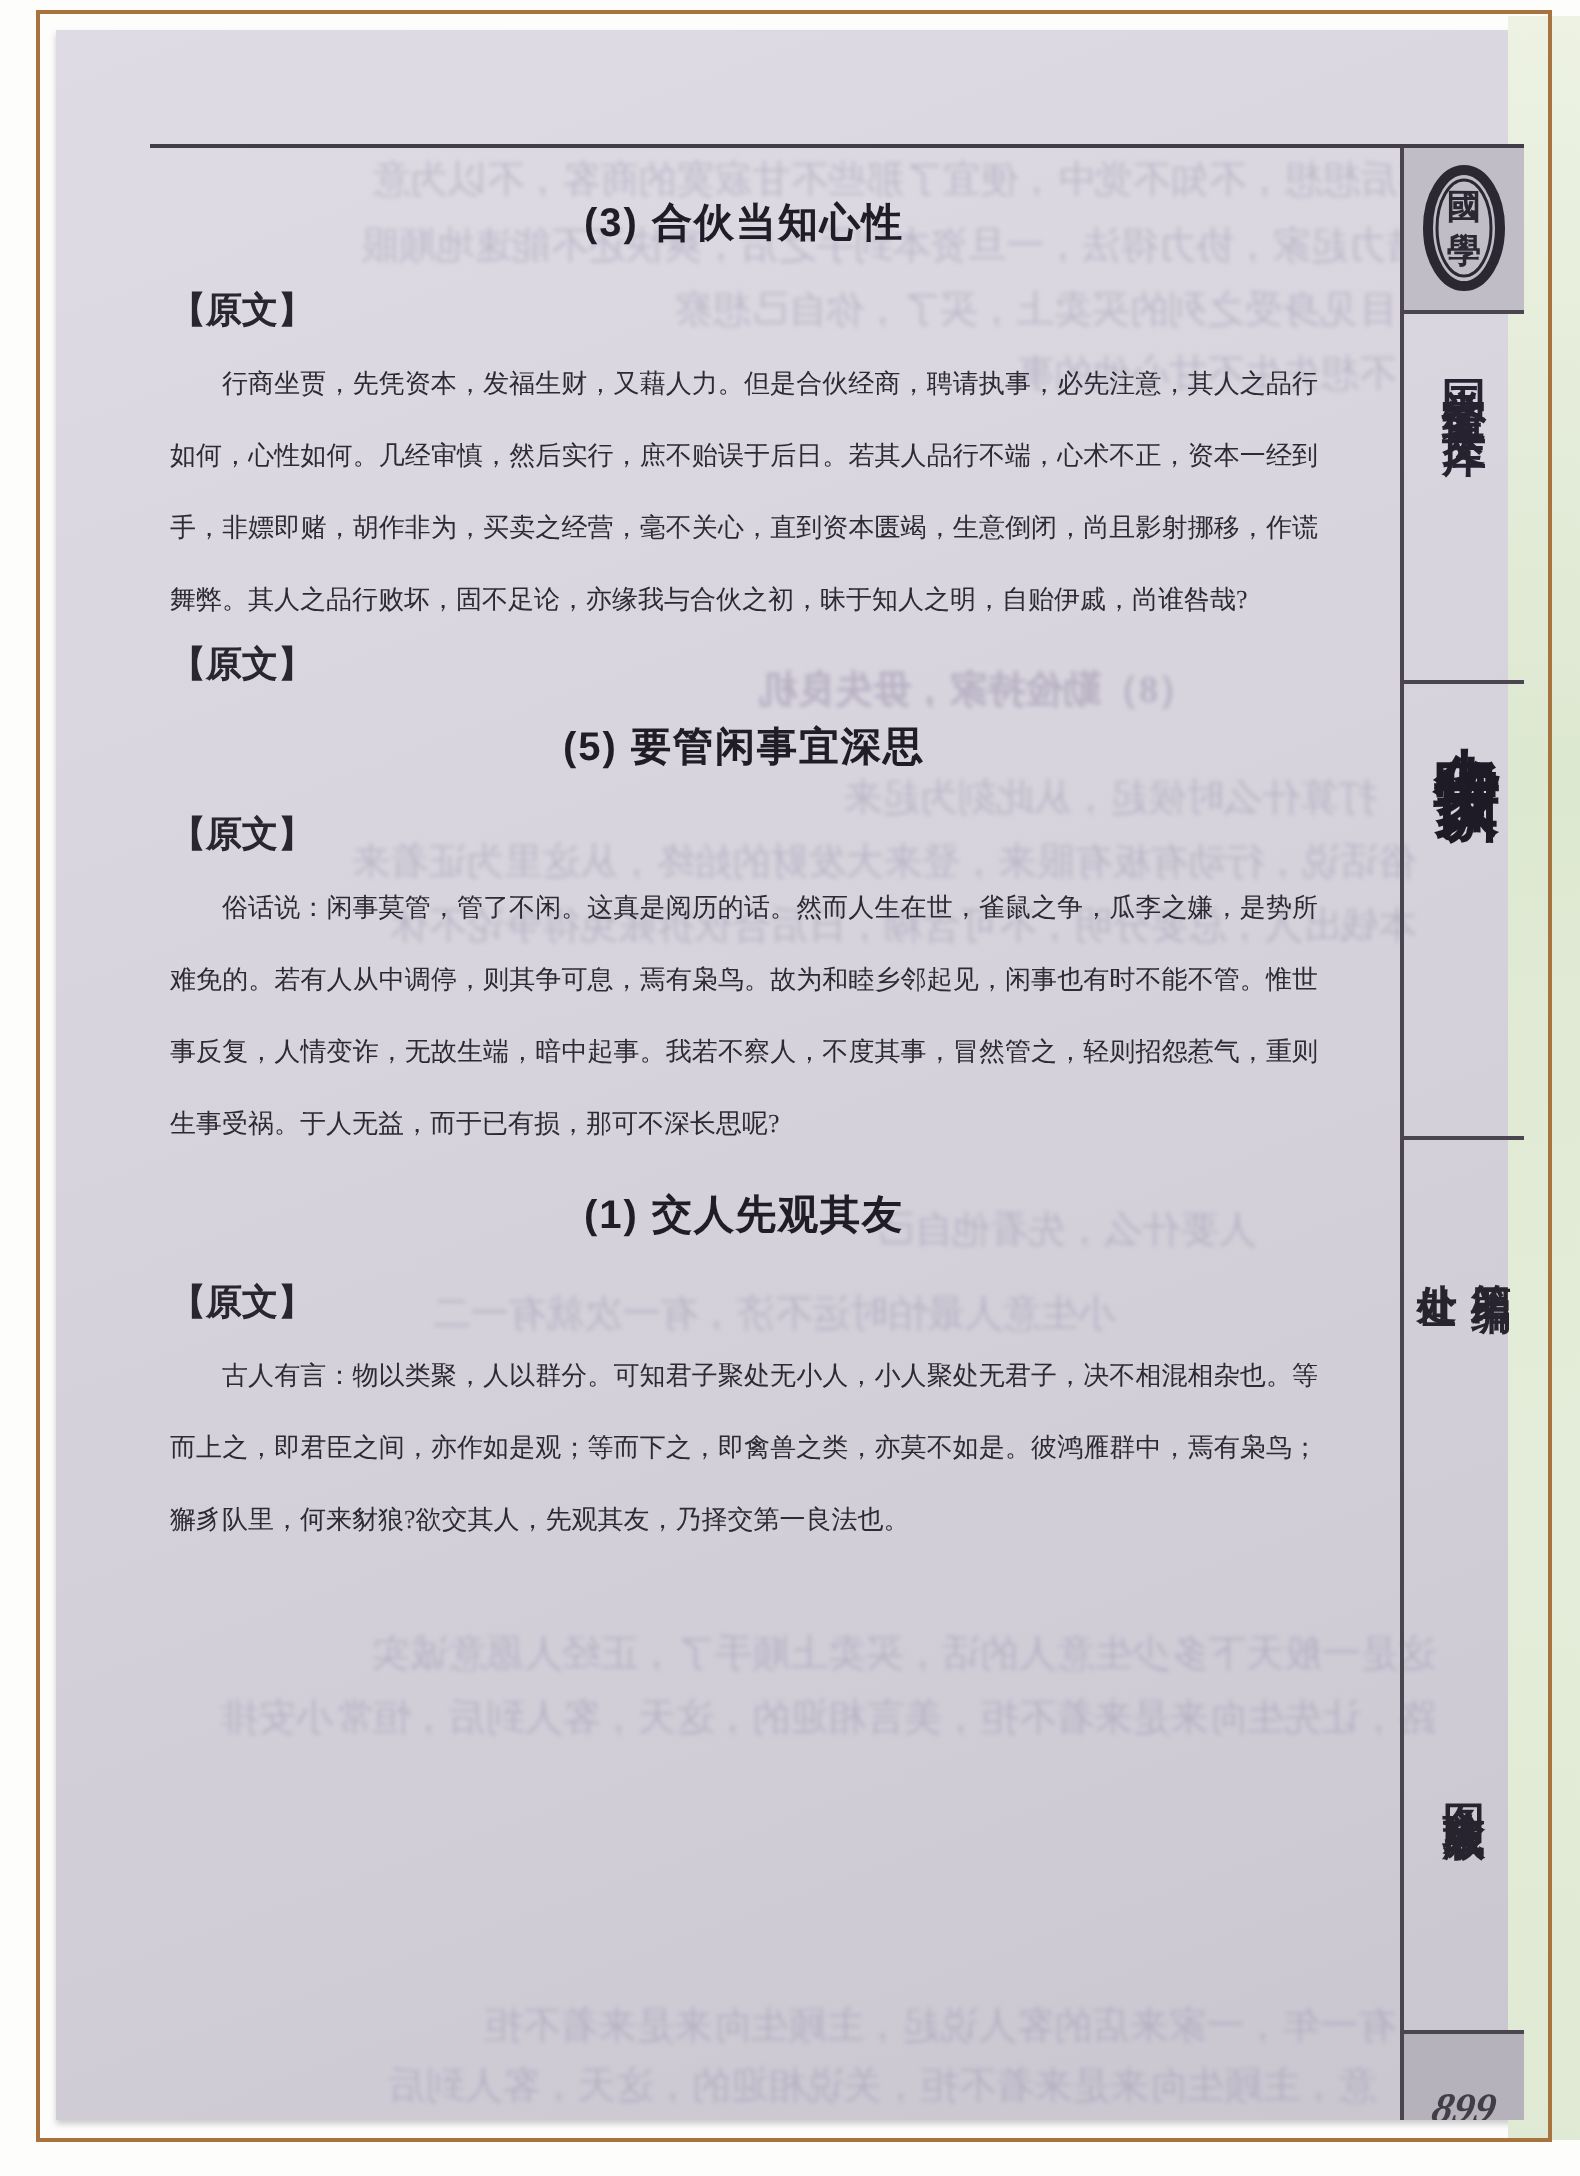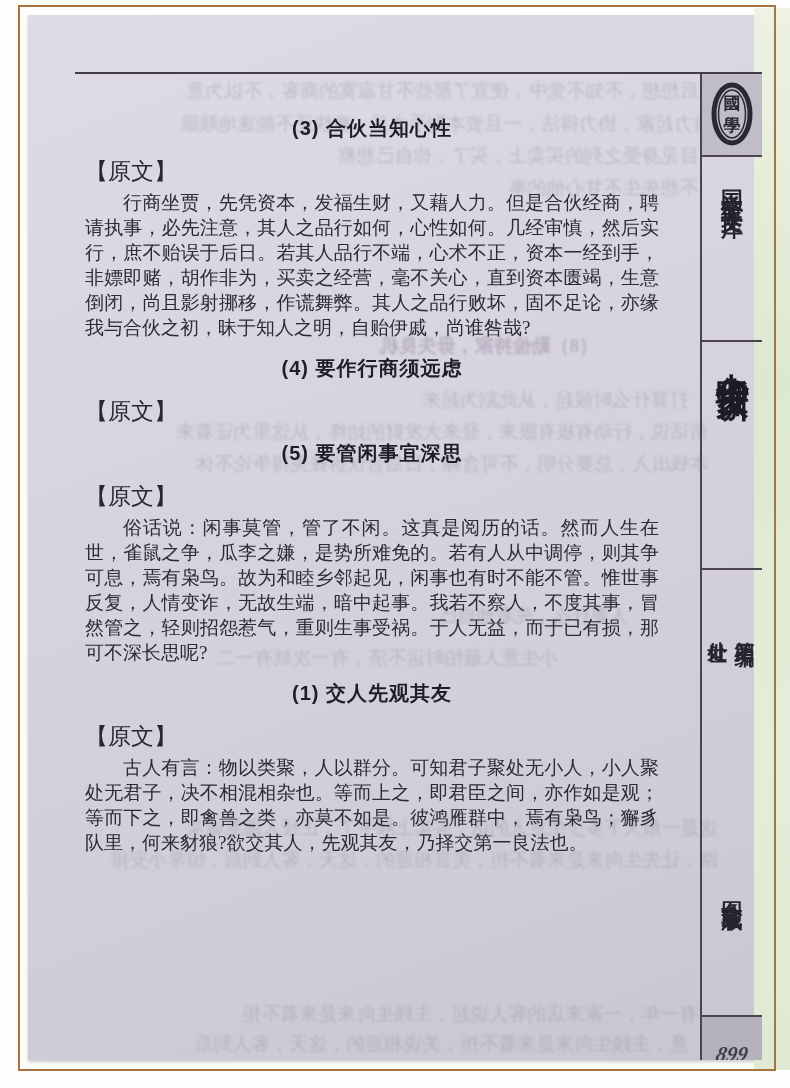--- a/index.html
+++ b/index.html
@@ -28,27 +28,27 @@
     position:absolute;left:47px;top:57px;width:687px;height:2px;
     background:#423d49;z-index:6;
   }
   
   .main{position:absolute;left:57px;top:59px;width:574px;z-index:5;}
   .sec-heading{
     font-size:20px;line-height:28px;font-weight:bold;text-align:center;
     color:#211d28;margin:14px 0 15px;letter-spacing:1px;
     font-family:"Liberation Sans","DejaVu Sans",sans-serif;
   }
-  .sec-heading.first{margin-top:40px;}
+  .sec-heading.first{margin-top:24px;}
   .src-label{
-    font-size:23px;line-height:28px;font-weight:normal;color:#2a2631;
+    font-size:18px;line-height:28px;font-weight:bold;color:#2a2631;
     margin:0 0 5px;font-family:"Liberation Sans","DejaVu Sans",sans-serif;
   }
   .sec-body{
-    font-size:19px;line-height:25px;color:#2e2a35;
+    font-size:13px;line-height:36px;color:#2e2a35;
     text-align:justify;text-indent:2em;margin:0;
   }
   
   .sidebar{
     position:absolute;left:672px;top:58px;width:62px;height:987px;
     border-left:2px solid #4a4550;box-sizing:border-box;z-index:5;
   }
   .seal-box{
     position:absolute;top:0;left:0;right:0;height:84px;background:#c0bdc7;
     border-bottom:2px solid #4a4550;box-sizing:border-box;
@@ -140,21 +140,20 @@
 
   <div class="main">
 
     <div>
       <h2 class="sec-heading first">(3) 合伙当知心性</h2>
       <div class="src-label">【原文】</div>
       <p class="sec-body">行商坐贾，先凭资本，发福生财，又藉人力。但是合伙经商，聘请执事，必先注意，其人之品行如何，心性如何。几经审慎，然后实行，庶不贻误于后日。若其人品行不端，心术不正，资本一经到手，非嫖即赌，胡作非为，买卖之经营，毫不关心，直到资本匮竭，生意倒闭，尚且影射挪移，作谎舞弊。其人之品行败坏，固不足论，亦缘我与合伙之初，昧于知人之明，自贻伊戚，尚谁咎哉?</p>
     </div>
 
     <div>
-      <h2 class="sec-heading">(4) 要作行商须远虑</h2>
       <div class="src-label">【原文】</div>
     </div>
 
     <div>
       <h2 class="sec-heading">(5) 要管闲事宜深思</h2>
       <div class="src-label">【原文】</div>
       <p class="sec-body">俗话说：闲事莫管，管了不闲。这真是阅历的话。然而人生在世，雀鼠之争，瓜李之嫌，是势所难免的。若有人从中调停，则其争可息，焉有枭鸟。故为和睦乡邻起见，闲事也有时不能不管。惟世事反复，人情变诈，无故生端，暗中起事。我若不察人，不度其事，冒然管之，轻则招怨惹气，重则生事受祸。于人无益，而于已有损，那可不深长思呢?</p>
     </div>
 
     <div>

